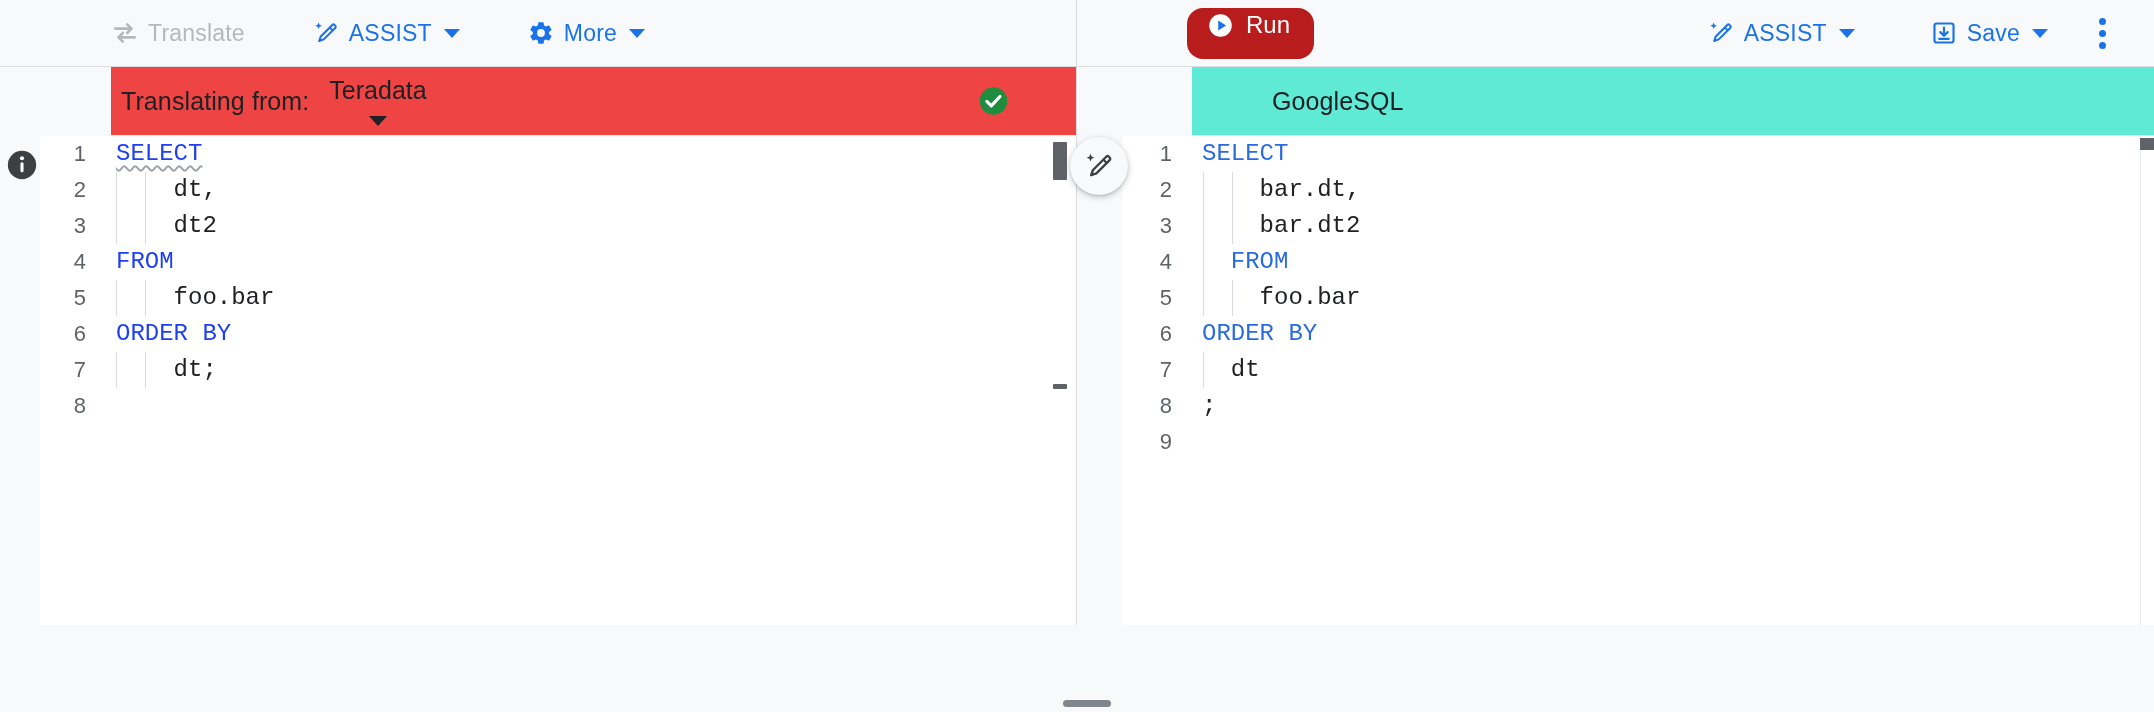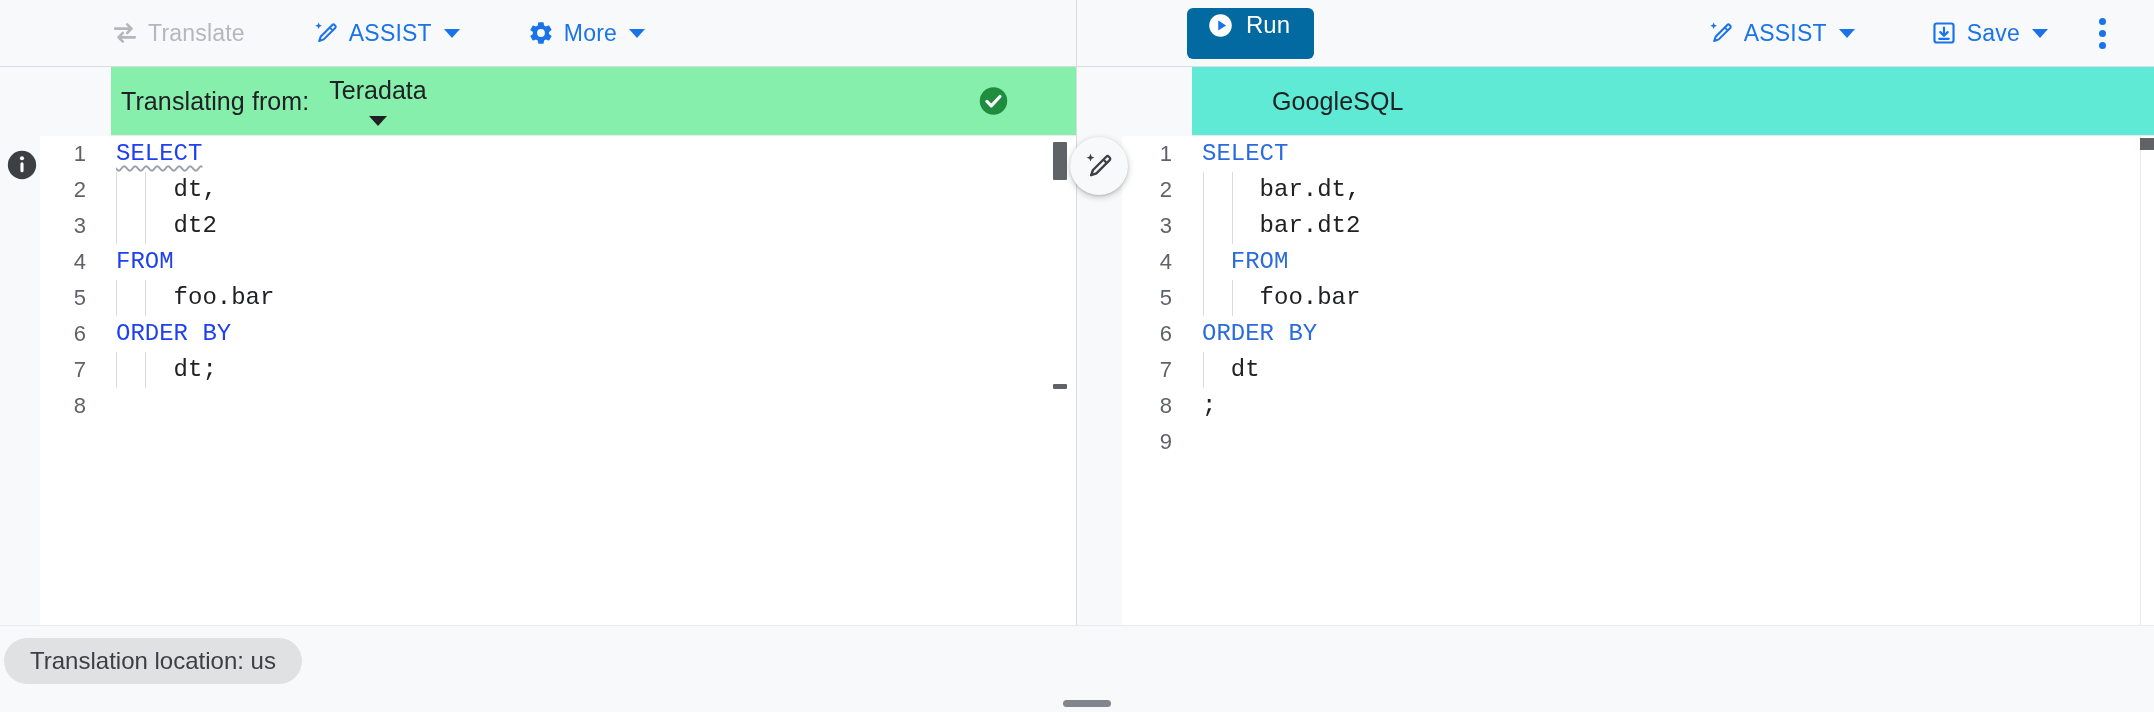--- a/index.html
+++ b/index.html
@@ -44,22 +44,22 @@
     width: 0; height: 0; margin-left: 2px;
     border-left: 8px solid transparent; border-right: 8px solid transparent;
     border-top: 9px solid currentColor;
   }
   .gap-a { width: 44px; }
   .gap-b { width: 52px; }
 
   .run-btn {
     display: inline-flex; align-items: center; gap: 12px;
     height: 51px; padding: 0 24px 16px 20px;
-    background: #0369a1; color: #ffffff;
-    border: none; border-radius: 6px;
+    background: #b91c1c; color: #ffffff;
+    border: none; border-radius: 16px;
     font-family: "Liberation Sans", sans-serif;
     font-size: 24px; font-weight: 500; cursor: pointer;
   }
   .run-btn svg { width: 27px; height: 27px; display: block; }
   .spacer { flex: 1 1 auto; }
   .kebab {
     width: 52px; height: 52px; border: none; background: transparent;
     display: flex; flex-direction: column; align-items: center;
     justify-content: center; gap: 5px; cursor: pointer; margin-left: 16px;
   }
@@ -69,21 +69,21 @@
   .lang-row {
     position: absolute; top: 67px; left: 0; width: 2154px; height: 69px;
     display: flex;
   }
   .lang-left {
     width: 1077px; height: 100%; position: relative;
     background: #f8f9fa; border-right: 1px solid #dadce0;
   }
   .lang-left-inner {
     position: absolute; left: 111px; top: 0; right: 0; height: 100%;
-    background: #86efac; display: flex; align-items: center;
+    background: #ef4444; display: flex; align-items: center;
     border-bottom: 1px solid #e8eaed;
     padding-left: 10px; padding-right: 60px;
   }
   .lang-label { font-size: 25px; color: #202124; letter-spacing: .1px; }
   .lang-value {
     font-size: 25px; color: #202124; margin-left: 20px;
     display: inline-flex; align-items: center; gap: 11px; cursor: pointer; flex-direction: column;
   }
   .caret-dark {
     width: 0; height: 0;
@@ -409,18 +409,15 @@
   <button class="divider-fab">
     <span>
       <svg viewBox="0 0 24 24" fill="#3c4043">
         <path d="M5.2 2.2l.9 2.2 2.2.9-2.2.9-.9 2.2-.9-2.2L2.1 5.3l2.2-.9z"></path>
         <path d="M19.9 4.6c-.6-.6-1.5-.6-2.1 0L7.2 15.2l-1.5 4.2 4.2-1.5L20.5 7.3c.6-.6.6-1.5 0-2.1z" fill="none" stroke="#3c4043" stroke-width="1.9" stroke-linejoin="round"></path>
         <path d="M15.6 7l2.3 2.3" stroke="#3c4043" stroke-width="1.7"></path>
       </svg>
     </span>
   </button>
 
-  <div class="footer">
-    <span class="loc-chip">Translation location: us</span>
-  </div>
   <div class="drag-handle"></div>
 
 </div>
 
 </body></html>

